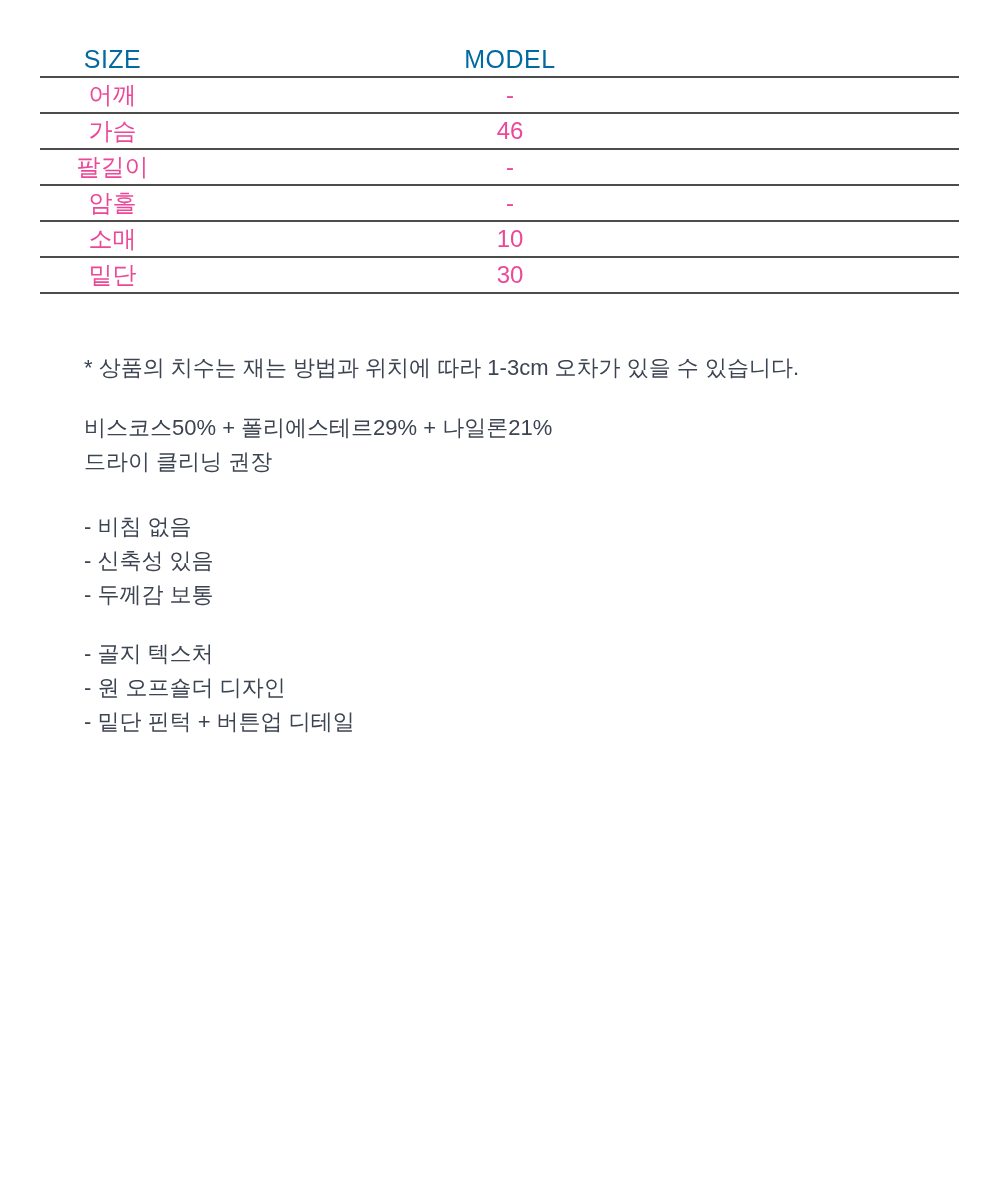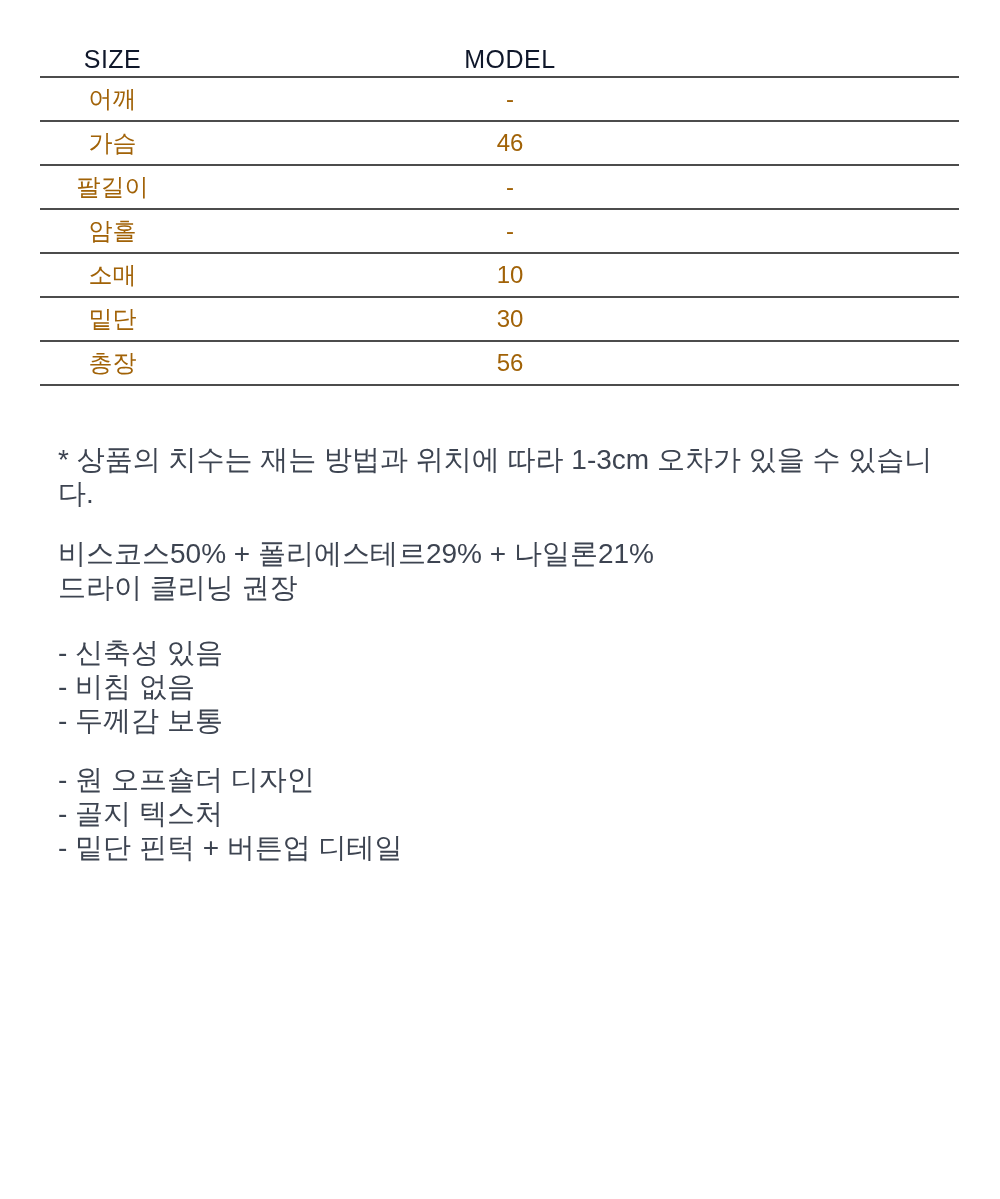--- a/index.html
+++ b/index.html
@@ -20,34 +20,34 @@
   .t-row {
     display: grid;
     grid-template-columns: 145px 650px 1fr;
     align-items: center;
     border-bottom: 2px solid #4c4c4c;
     font-size: 24px;
   }
   .t-row .cell { text-align: center; }
   .t-header {
     height: 36px;
-    color: #0f172a;
+    color: #0369a1;
     font-size: 25px;
     letter-spacing: 0.5px;
   }
   .t-body-row {
-    height: 44px;
-    color: #a16207;
+    height: 36px;
+    color: #ec4899;
   }
 
   
   .content {
-    margin-left: 58px;
+    margin-left: 84px;
     margin-right: 40px;
-    font-size: 28px;
+    font-size: 22px;
     line-height: 34px;
     color: #3d4451;
   }
   .disclaimer   { margin-top: 57px; }
   .fabric-block { margin-top: 26px; }
   .props-block  { margin-top: 31px; }
   .details-block{ margin-top: 25px; }
   .manufacture  { margin-top: 55px; }
   .model        { margin-top: 62px; }
 </style>
@@ -91,44 +91,39 @@
     <div class="cell">10</div>
     <div class="cell"></div>
   </div>
 
   <div class="t-row t-body-row">
     <div class="cell">밑단</div>
     <div class="cell">30</div>
     <div class="cell"></div>
   </div>
 
-  <div class="t-row t-body-row">
-    <div class="cell">총장</div>
-    <div class="cell">56</div>
-    <div class="cell"></div>
-  </div>
 
 </div>
 
 <div class="content">
 
   <div class="disclaimer">* 상품의 치수는 재는 방법과 위치에 따라 1-3cm 오차가 있을 수 있습니다.</div>
 
   <div class="fabric-block">
     <div>비스코스50% + 폴리에스테르29% + 나일론21%</div>
     <div>드라이 클리닝 권장</div>
   </div>
 
   <div class="props-block">
+    <div>- 비침 없음</div>
     <div>- 신축성 있음</div>
-    <div>- 비침 없음</div>
     <div>- 두께감 보통</div>
   </div>
 
   <div class="details-block">
+    <div>- 골지 텍스처</div>
     <div>- 원 오프숄더 디자인</div>
-    <div>- 골지 텍스처</div>
     <div>- 밑단 핀턱 + 버튼업 디테일</div>
   </div>
 
 
 
 </div>
 
 </body></html>

